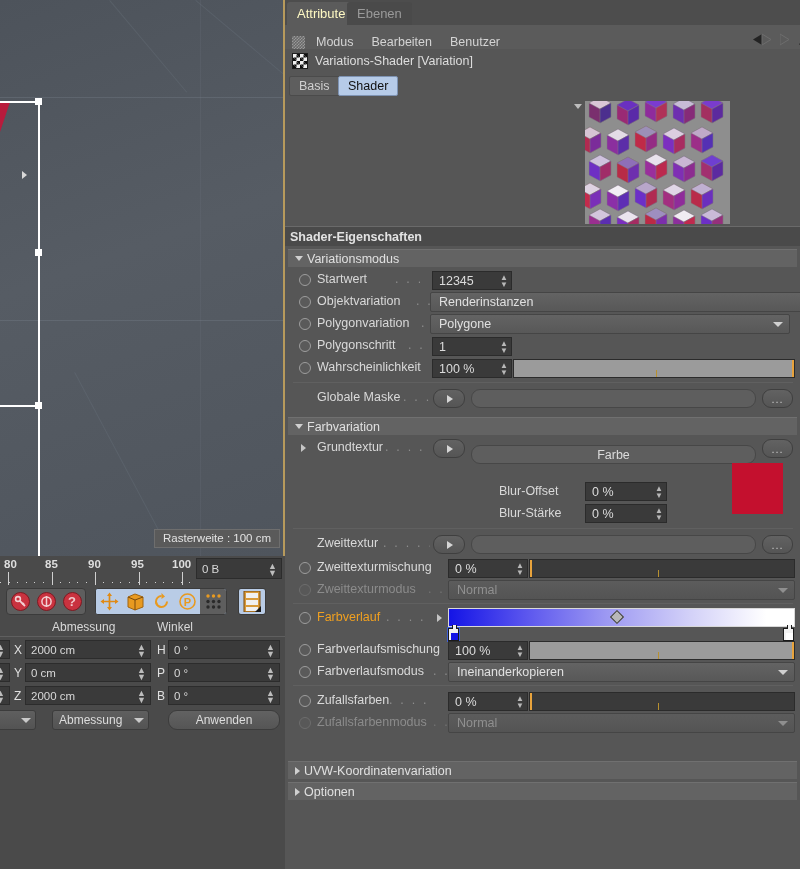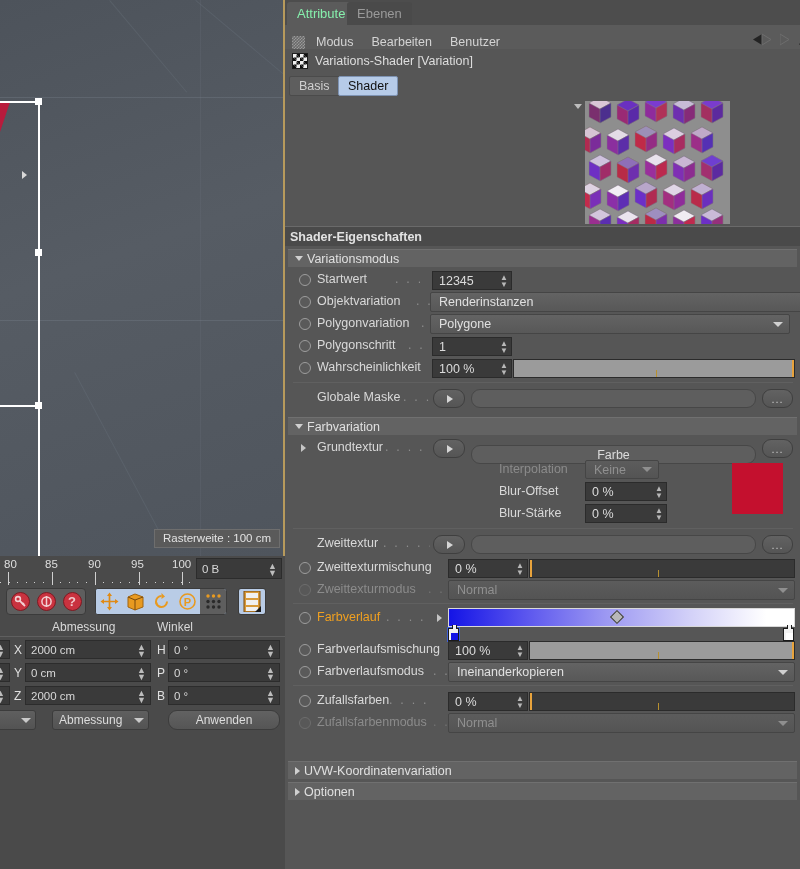--- a/index.html
+++ b/index.html
@@ -36,21 +36,21 @@
     background: #5a5a5a; color: #e2e2e2; font-size: 11.5px;
     padding: 2px 8px 3px 8px; border: 1px solid #6e6e6e;
   }
   .vp-border-r { position: absolute; right: 0; top: 0; width: 2px; height: 556px;
     background: #b79a5c; }
 
   
   #leftbottom { position: absolute; left: 0; top: 556px; width: 285px; height: 313px;
     background: #4a4a4a; }
   #ruler { position: absolute; left: 0; top: 2px; width: 193px; height: 30px;
-    background: #4a4a4a; overflow: hidden; }
+    background: #4a4a4a; overflow: hidden; font-weight: bold; }
   .ruler-num { position: absolute; top: 0px; font-size: 11.5px; color: #dedede; }
   .ruler-tick { position: absolute; background: #cfcfcf; width: 1px; }
 
   .numbox {
     background: #3a3a3a; border: 1px solid #2c2c2c; color: #d8d8d8;
     height: 19px; display: flex; align-items: center; padding: 0 2px 0 5px;
     font-size: 11.5px; position: relative;
   }
   .numbox .spin { margin-left: auto; font-size: 9px; line-height: 8px;
     color: #bdbdbd; display: flex; flex-direction: column; align-items: center;
@@ -92,21 +92,21 @@
     border-right: 5px solid transparent; border-top: 5px solid #c9c9c9; }
 
   
   #attr { position: absolute; left: 285px; top: 0; width: 515px; height: 869px;
     background: #565656; }
   #tabbar { position: absolute; left: 0; top: 0; width: 515px; height: 25px;
     background: #4d4d4d; }
   .tab { position: absolute; top: 2px; height: 23px; padding: 0 10px;
     display: flex; align-items: center; font-size: 13px;
     border-top-left-radius: 3px; border-top-right-radius: 3px; }
-  .tab.active { background: #5b5b5b; color: #86efac; }
+  .tab.active { background: #5b5b5b; color: #fef9c3; }
   .tab.inactive { background: #4a4a4a; color: #9a9a9a; }
 
   #menubar { position: absolute; left: 0; top: 25px; width: 618px; height: 24px;
     background: #5b5b5b; display: flex; align-items: flex-end; }
   .menu-item { font-size: 12.5px; color: #d4d4d4; padding: 0 9px; }
   #dither { width: 13px; height: 13px; margin-left: 7px; margin-right: 2px;
     background-image:
       linear-gradient(45deg,#9a9a9a 25%,transparent 25%,transparent 75%,#9a9a9a 75%),
       linear-gradient(45deg,#9a9a9a 25%,transparent 25%,transparent 75%,#9a9a9a 75%);
     background-size: 3px 3px; background-position: 0 0, 1.5px 1.5px;
@@ -796,27 +796,20 @@
       <div class="linkfield" style="left:186px;top:7px;width:285px;">
         <span>Farbe</span>
       </div>
       <div class="dotsbtn" style="left:477px;top:1px;">
         <span>...</span>
       </div>
     </div>
 
     <div class="swatch" id="grund-swatch" style="position:absolute;left:447px;top:463px;width:51px;height:51px;background:#c4102e;"></div>
 
-    <div class="prow" style="top:460px;">
-      <div class="plabel dim" style="left:214px;top:2px;">Interpolation</div>
-      <div class="dropdown dim" style="left:300px;top:0px;width:74px;height:19px;">
-        <span>Keine</span>
-        <span class="caret2"></span>
-      </div>
-    </div>
     <div class="prow" style="top:482px;">
       <div class="plabel" style="left:214px;top:2px;">Blur-Offset</div>
       <div class="field" style="left:300px;top:0px;width:82px;">
         <span>0 %</span>
         <span class="spin">
             <span>▲</span>
             <span>▼</span>
           </span>
       </div>
     </div>

